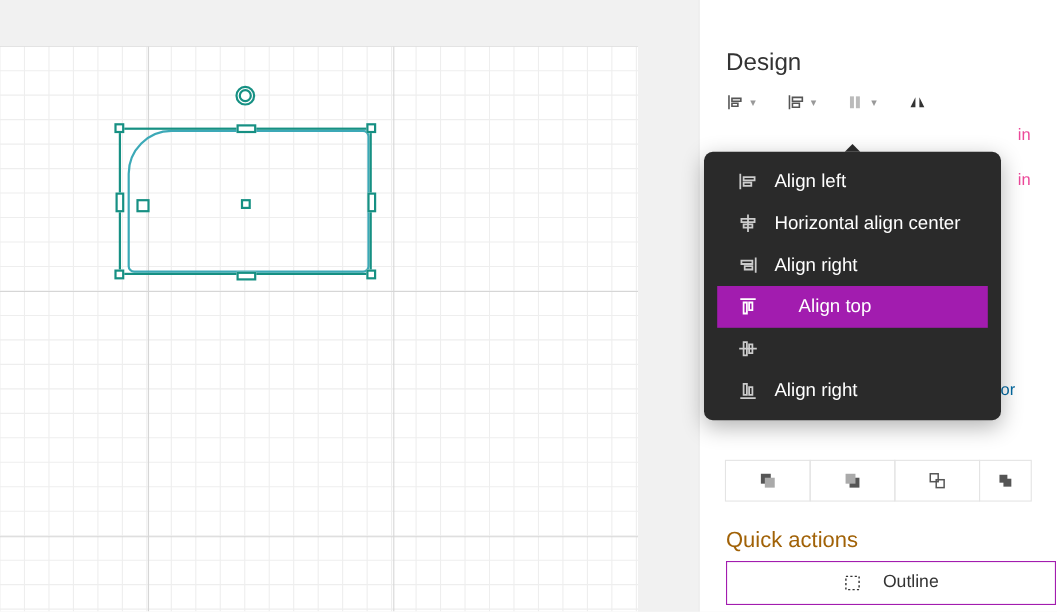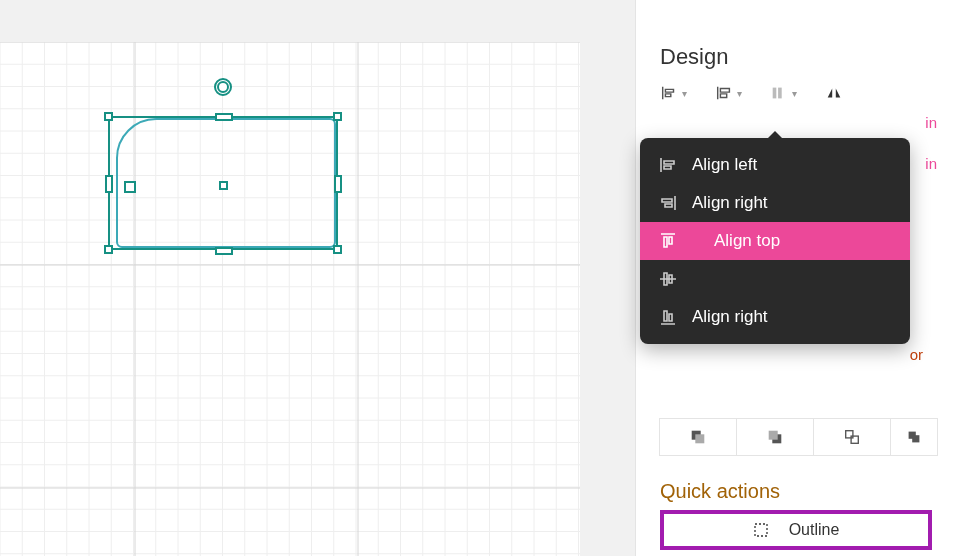--- a/index.html
+++ b/index.html
@@ -97,39 +97,39 @@
     justify-content:flex-end;
   }
   .unit { font-size:15px; color:#ec4899; }
 
   .menu {
     position: absolute;
     left: 640px; top: 138px;
     width: 270px;
     background: #2a2a2a;
     border-radius: 8px;
-    padding: 8px 0;
+    padding: 8px 12px;
     color: #fff;
     box-shadow: 0 6px 20px rgba(0,0,0,0.3);
   }
   .menu::before {
     content:'';
     position:absolute; top:-7px; left:128px;
     border-left:7px solid transparent;
     border-right:7px solid transparent;
     border-bottom:7px solid #2a2a2a;
   }
   .menu-item {
     display:flex; align-items:center;
     gap: 14px;
     padding: 9px 18px;
     font-size: 17px;
     cursor:pointer;
   }
-  .menu-item.hover { background:#ec4899;gap:36px; }
+  .menu-item.hover { background:#a21caf;gap:36px; }
   .menu-item svg { width:20px; height:20px; flex-shrink:0; }
 
   .arrange-row {
     position:absolute; left:660px; top:418px;
     display:flex;
   }
   .arrange-btn {
     width:78px; height:38px;
     border:1px solid #e4e4e4;
     display:flex;align-items:center;justify-content:center;
@@ -137,28 +137,28 @@
     margin-left:-1px;
   }
   .arrange-btn svg { width:18px;height:18px; }
 
   .qa-header {
     position:absolute; left:660px; top:480px;
     font-size:20px; color:#a16207;
   }
   .outline-btn {
     position:absolute; left:660px; top:510px;
-    width:272px; height:40px;
-    border:4px solid #a21caf;
+    width:300px; height:40px;
+    border:1px solid #a21caf;
     display:flex;align-items:center;justify-content:center;
     gap:20px;
     font-size:16px; color:#333;
     cursor:pointer;
   }
-  .hidden-suffix { position:absolute; right:38px; top:346px; font-size:15px; color:#c2410c; }
+  .hidden-suffix { position:absolute; right:38px; top:346px; font-size:15px; color:#0369a1; }
 </style>
 </head>
 <body>
 
 <div class="canvas-area">
   <div class="artboard">
     <svg class="grid" viewBox="0 0 580 514">
         <line x1="0" x2="0" y1="0" y2="514" stroke="#eee" stroke-width="1"></line>
         <line x1="22.25" x2="22.25" y1="0" y2="514" stroke="#eee" stroke-width="1"></line>
         <line x1="44.5" x2="44.5" y1="0" y2="514" stroke="#eee" stroke-width="1"></line>
@@ -277,20 +277,26 @@
 
 <div class="menu">
   <div class="menu-item">
     <svg viewBox="0 0 20 20">
         <path d="M3 3v14M6 6h10v3H6zM6 11h7v3H6z" fill="none" stroke="#ccc" stroke-width="1.6"></path>
       </svg>
     <span>Align left</span>
   </div>
   <div class="menu-item">
     <svg viewBox="0 0 20 20">
+        <path d="M10 2v16M4 6h12v3H4zM6 11h8v3H6z" fill="none" stroke="#ccc" stroke-width="1.6"></path>
+      </svg>
+    <span>Horizontal align center</span>
+  </div>
+  <div class="menu-item">
+    <svg viewBox="0 0 20 20">
         <path d="M17 3v14M4 6h10v3H4zM7 11h7v3H7z" fill="none" stroke="#ccc" stroke-width="1.6"></path>
       </svg>
     <span>Align right</span>
   </div>
   <div class="menu-item hover">
     <svg viewBox="0 0 20 20">
         <path d="M3 3h14M6 6h3v10H6zM11 6h3v7h-3z" fill="none" stroke="#fff" stroke-width="1.6"></path>
       </svg>
     <span>Align top</span>
   </div>

